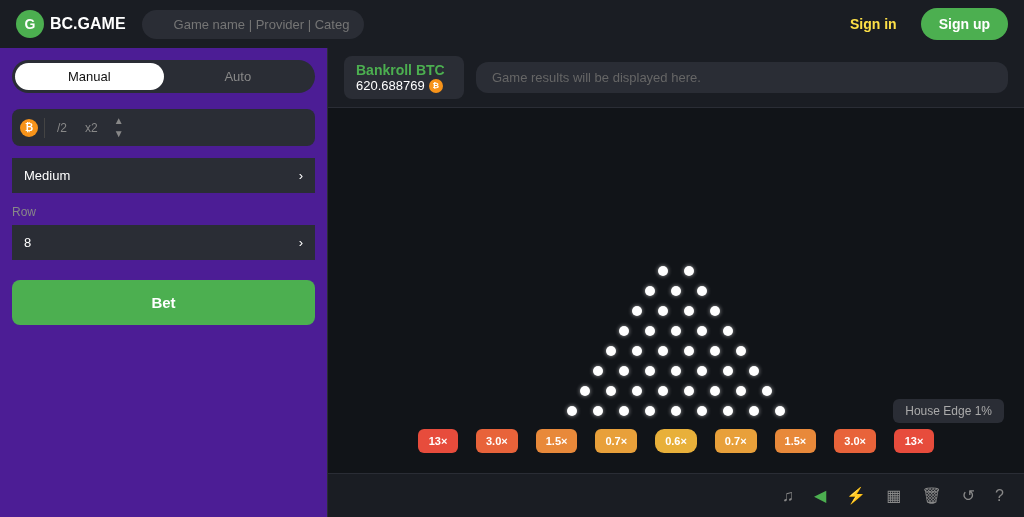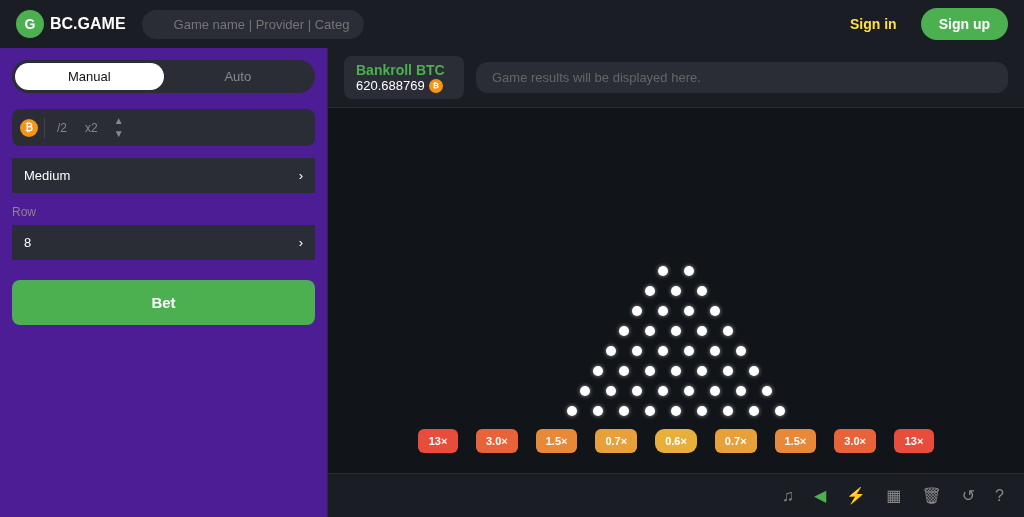--- a/index.html
+++ b/index.html
@@ -528,20 +528,21 @@
           <div class="mult-box" style="background: rgb(232, 99, 58);">3.0×</div>
           <div class="mult-box" style="background: rgb(232, 137, 58);">1.5×</div>
           <div class="mult-box" style="background: rgb(232, 160, 58);">0.7×</div>
           <div class="mult-box" style="background: rgb(232, 176, 58); border-radius: 9px;">0.6×</div>
           <div class="mult-box" style="background: rgb(232, 160, 58);">0.7×</div>
           <div class="mult-box" style="background: rgb(232, 137, 58);">1.5×</div>
           <div class="mult-box" style="background: rgb(232, 99, 58);">3.0×</div>
           <div class="mult-box" style="background: rgb(231, 76, 60);">13×</div>
         </div>
 
+      <div class="edge-badge">House Edge 1%</div>
     </div>
 
     <div class="bottom-toolbar">
       <span class="toolbar-icon">♫</span>
       <span class="toolbar-icon active">◀</span>
       <span class="toolbar-icon">⚡</span>
       <span class="toolbar-icon">▦</span>
       <span class="toolbar-icon">🗑</span>
       <span class="toolbar-icon">↺</span>
       <span class="toolbar-icon">?</span>

